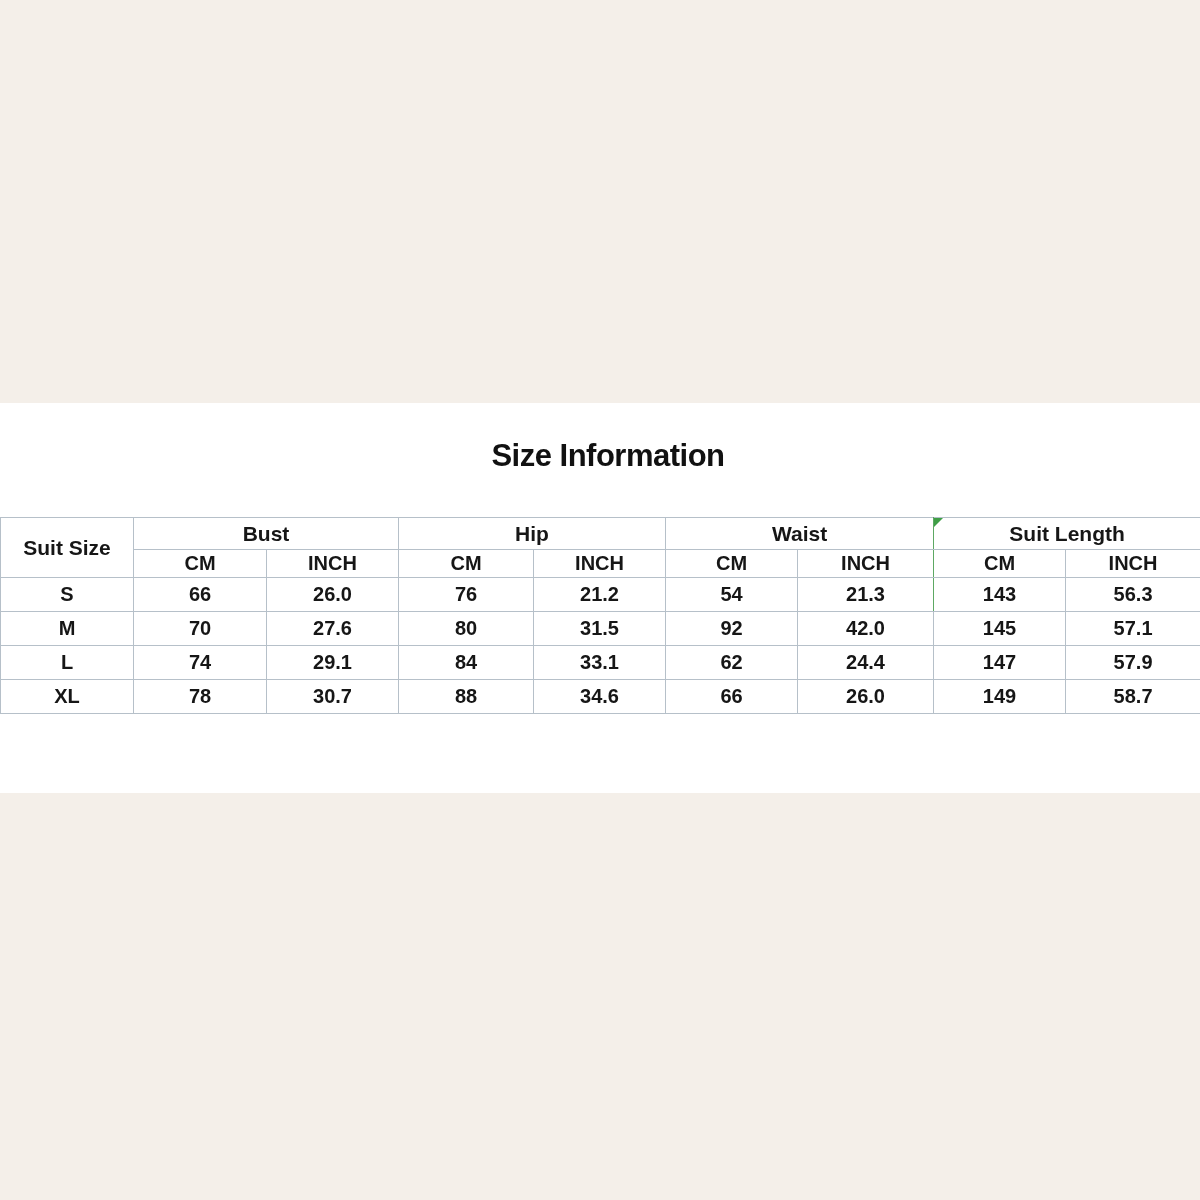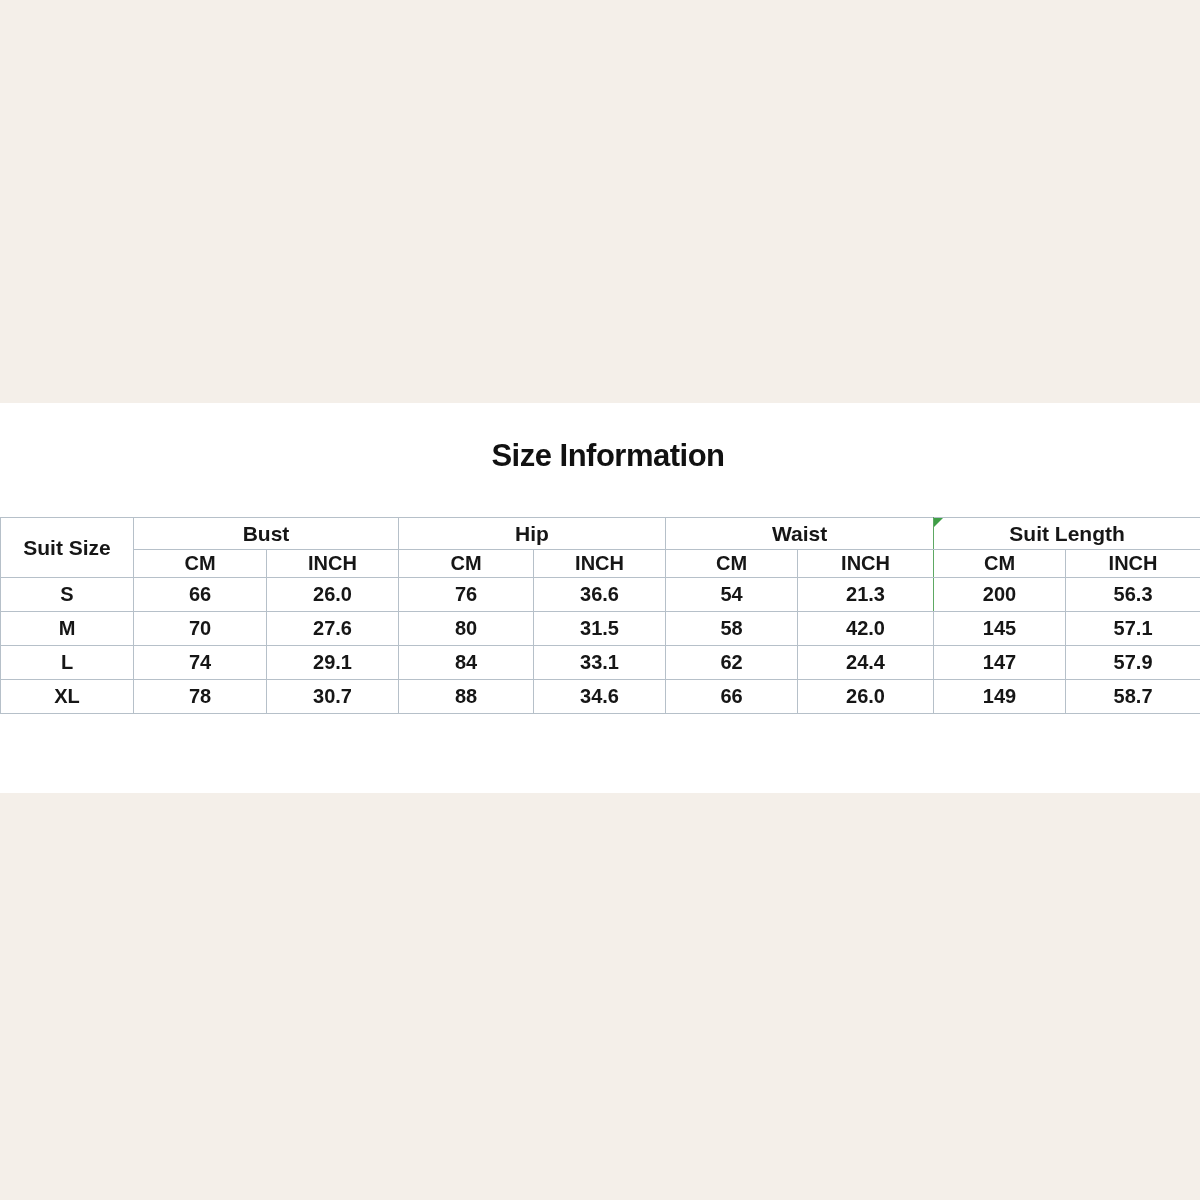--- a/index.html
+++ b/index.html
@@ -122,34 +122,34 @@
         <td class="green-right">INCH</td>
         <td>CM</td>
         <td>INCH</td>
       </tr>
 
       <tr class="r-data">
         <td>S</td>
         <td>66</td>
         <td>26.0</td>
         <td>76</td>
-        <td>36.6</td>
+        <td>21.2</td>
         <td>54</td>
         <td class="green-right">21.3</td>
-        <td>200</td>
+        <td>143</td>
         <td>56.3</td>
       </tr>
 
       <tr class="r-data">
         <td>M</td>
         <td>70</td>
         <td>27.6</td>
         <td>80</td>
         <td>31.5</td>
-        <td>58</td>
+        <td>92</td>
         <td>42.0</td>
         <td>145</td>
         <td>57.1</td>
       </tr>
 
       <tr class="r-data">
         <td>L</td>
         <td>74</td>
         <td>29.1</td>
         <td>84</td>

